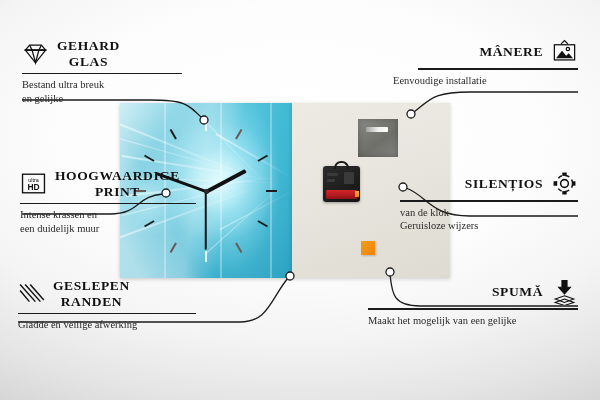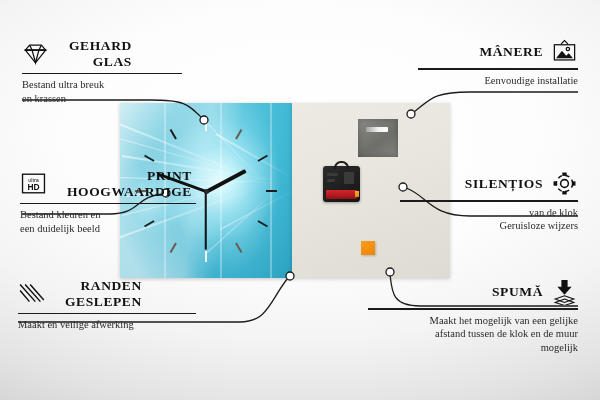--- a/index.html
+++ b/index.html
@@ -93,25 +93,25 @@
   .feat-title {
     font-size:13.5px; font-weight:bold; letter-spacing:.6px;
     color:#111; line-height:1.18; text-transform:uppercase;
   }
   .feat-rule { height:1.6px; background:#1b1b1b; margin-top:3px; }
   .feat-desc { font-size:10.5px; color:#2a2a2a; line-height:1.32; margin-top:4px; }
   .icon-box { width:27px; height:27px; flex:0 0 27px; }
   .icon-box svg { display:block; width:100%; height:100%; }
 
   .f-left .feat-head { justify-content:flex-start; }
-  .f-left .feat-title { text-align:right;margin-left:12px; }
+  .f-left .feat-title { text-align:center; }
   .f-left .feat-desc { text-align:left; }
   .f-right .feat-head { justify-content:flex-end; }
   .f-right .feat-title { text-align:left; }
-  .f-right .feat-desc { text-align:right;margin-left:28px; }
+  .f-right .feat-desc { text-align:left; }
 
   
   #wires { position:absolute; inset:0; width:600px; height:400px; pointer-events:none; }
 </style>
 </head>
 <body>
 
 <div id="root">
 
   <div class="product">
@@ -205,65 +205,65 @@
           </svg>
       </span>
       <div class="feat-title">
         <div>GEHARD</div>
         <div>GLAS</div>
       </div>
     </div>
     <div class="feat-rule" style="width:160px;"></div>
     <div class="feat-desc">
       <div>Bestand ultra breuk</div>
-      <div>en krassen</div>
+      <div>en gelijke</div>
     </div>
   </div>
 
   <div class="feature f-left" style="left:20px; top:168px; width:200px;">
     <div class="feat-head">
       <span class="icon-box">
         <svg viewBox="0 0 32 32">
           <rect x="3" y="5" width="26" height="22" fill="none" stroke="#111" stroke-width="1.6"></rect>
           <text x="16" y="14" font-family="Liberation Sans, sans-serif" font-size="6.5" text-anchor="middle" fill="#111">ultra</text>
           <text x="16" y="24" font-family="Liberation Sans, sans-serif" font-size="10" font-weight="bold" text-anchor="middle" fill="#111">HD</text>
         </svg>
       </span>
       <div class="feat-title">
+        <div>HOOGWAARDIGE</div>
         <div>PRINT</div>
-        <div>HOOGWAARDIGE</div>
       </div>
     </div>
     <div class="feat-rule" style="width:176px;"></div>
     <div class="feat-desc">
-      <div>Bestand kleuren en</div>
-      <div>een duidelijk beeld</div>
+      <div>Intense krassen en</div>
+      <div>een duidelijk muur</div>
     </div>
   </div>
 
   <div class="feature f-left" style="left:18px; top:278px; width:200px;">
     <div class="feat-head">
       <span class="icon-box">
         <svg viewBox="0 0 32 32">
             <g stroke="#111" stroke-width="1.7" stroke-linecap="square">
           <line x1="3" y1="6" x2="20" y2="25"></line>
           <line x1="9" y1="6" x2="26" y2="25"></line>
           <line x1="15" y1="6" x2="30" y2="23"></line>
           <line x1="3" y1="13" x2="13" y2="25"></line>
         </g>
           </svg>
       </span>
       <div class="feat-title">
+        <div>GESLEPEN</div>
         <div>RANDEN</div>
-        <div>GESLEPEN</div>
       </div>
     </div>
     <div class="feat-rule" style="width:178px;"></div>
     <div class="feat-desc">
-      <div>Maakt en veilige afwerking</div>
+      <div>Gladde en veilige afwerking</div>
     </div>
   </div>
 
   <div class="feature f-right" style="left:393px; top:38px; width:185px;">
     <div class="feat-head">
       <div class="feat-title">
         <div>MÂNERE</div>
       </div>
       <span class="icon-box">
         <svg viewBox="0 0 32 32">
@@ -318,17 +318,16 @@
           <path d="M13 3 h6 v8 h4 l-7 8 -7 -8 h4 z"></path>
           <path d="M16 21 l11 4 -11 4 -11 -4 z" fill="none"></path>
           <path d="M16 25 l11 4 -11 3.5 -11 -3.5 z" fill="none"></path>
         </g>
           </svg>
       </span>
     </div>
     <div class="feat-rule" style="width:210px; margin-left:auto;"></div>
     <div class="feat-desc">
       <div>Maakt het mogelijk van een gelijke</div>
-      <div>afstand tussen de klok en de muur mogelijk</div>
     </div>
   </div>
 
 </div>
 
 </body></html>

